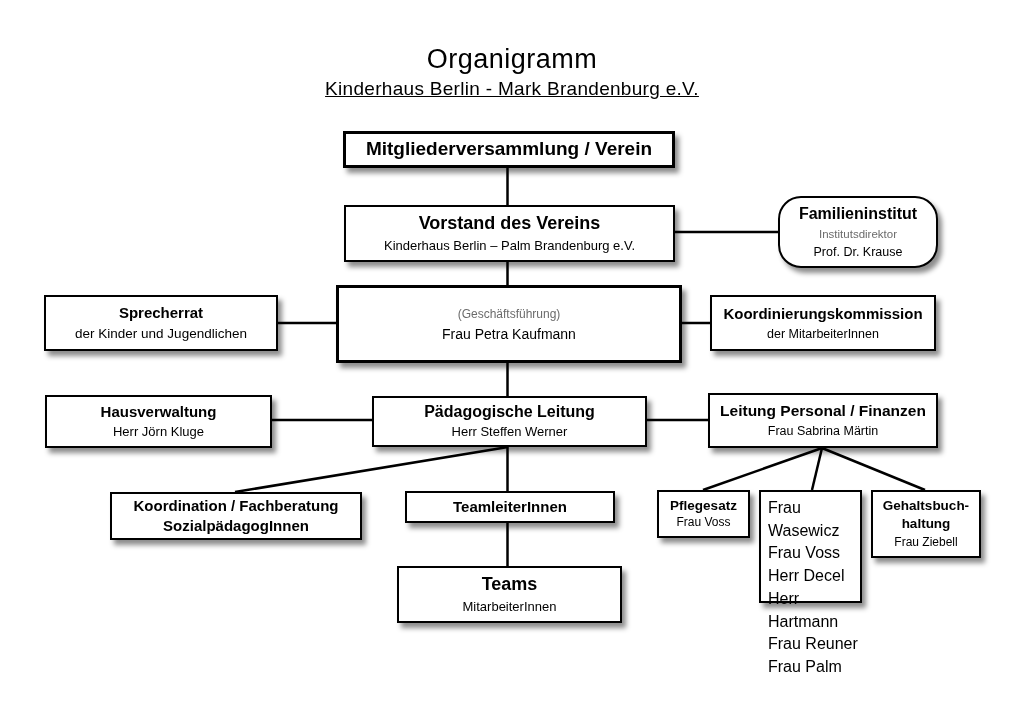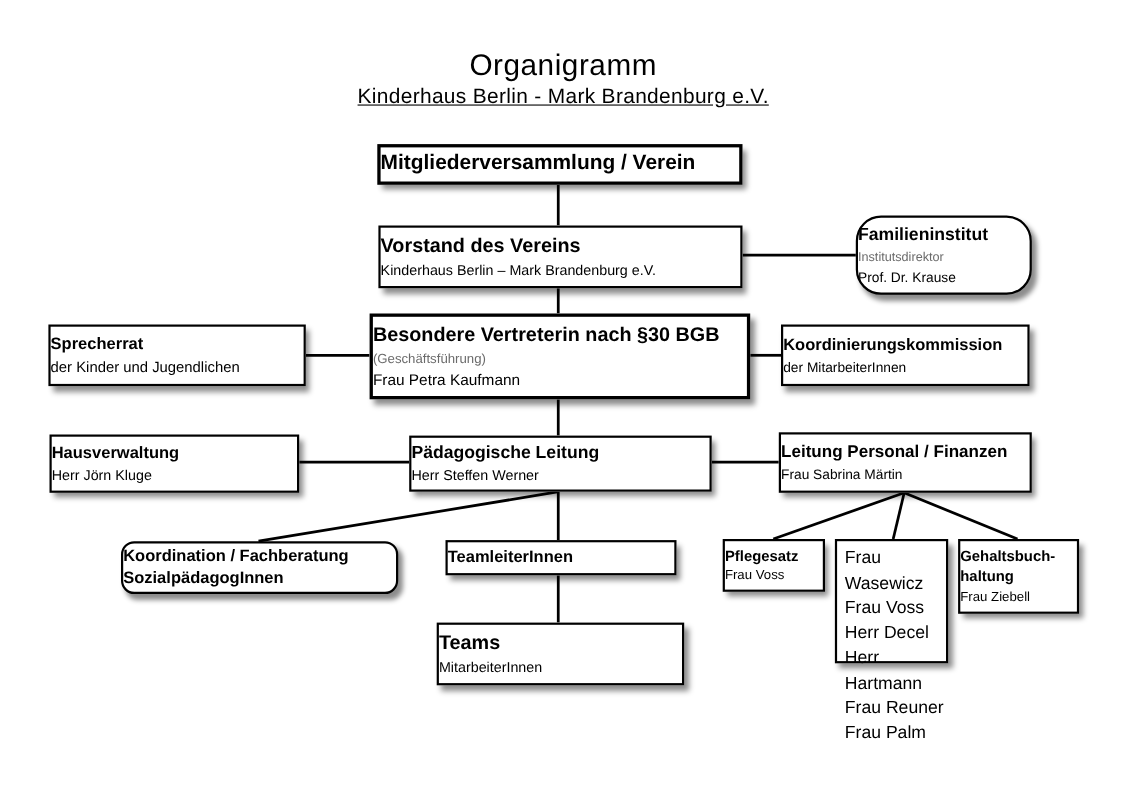--- a/index.html
+++ b/index.html
@@ -12,21 +12,21 @@
     font-size:27px;letter-spacing:.5px;
   }
   .page-subtitle{
     position:absolute;top:78px;left:0;width:100%;text-align:center;
     font-size:19px;text-decoration:underline;letter-spacing:.3px;
   }
   svg.connectors{position:absolute;top:0;left:0;width:1024px;height:724px;}
   .box{
     position:absolute;background:#fff;border:2.5px solid #000;box-sizing:border-box;
     box-shadow:4px 5px 5px rgba(0,0,0,0.45);
-    display:flex;flex-direction:column;align-items:flex-start;justify-content:center;
+    display:flex;flex-direction:column;align-items:center;justify-content:center;
     text-align:center;line-height:1.3;
   }
   .t-bold{font-weight:bold;}
   .t-gray{color:#6b6b6b;}
   
   .b-mitglieder{left:343px;top:131px;width:332px;height:37px;border-width:3px;font-size:19px;}
   .b-vorstand{left:344px;top:205px;width:331px;height:57px;}
   .b-vorstand .ttl{font-size:18px;}
   .b-vorstand .sub{font-size:13px;margin-top:2px;}
   .b-famili{left:778px;top:196px;width:160px;height:72px;border-radius:23px;}
@@ -45,21 +45,21 @@
   .b-koordkomm .sub{font-size:12.5px;margin-top:2px;}
   .b-hausverw{left:45px;top:395px;width:227px;height:53px;}
   .b-hausverw .ttl{font-size:15px;}
   .b-hausverw .per{font-size:13px;margin-top:2px;}
   .b-paedleit{left:372px;top:396px;width:275px;height:51px;}
   .b-paedleit .ttl{font-size:16px;}
   .b-paedleit .per{font-size:13px;margin-top:2px;}
   .b-persfin{left:708px;top:393px;width:230px;height:55px;}
   .b-persfin .ttl{font-size:15.5px;}
   .b-persfin .per{font-size:12.5px;margin-top:2px;}
-  .b-koordfach{left:110px;top:492px;width:252px;height:48px;font-size:15px;line-height:1.35;border-radius:12px;}
+  .b-koordfach{left:110px;top:492px;width:252px;height:48px;font-size:15px;line-height:1.35;}
   .b-teamleiter{left:405px;top:491px;width:210px;height:32px;font-size:15px;}
   .b-pflegesatz{left:657px;top:490px;width:93px;height:48px;}
   .b-pflegesatz .ttl{font-size:13.5px;}
   .b-pflegesatz .per{font-size:12px;margin-top:1px;}
   .b-namen{left:759px;top:490px;width:103px;height:113px;align-items:flex-start;justify-content:flex-start;
     text-align:left;padding:5px 0 0 7px;font-size:16px;line-height:1.42;}
   .b-gehalt{left:871px;top:490px;width:110px;height:68px;}
   .b-gehalt .ttl{font-size:13.5px;line-height:1.35;}
   .b-gehalt .per{font-size:12px;margin-top:2px;}
   .b-teams{left:397px;top:566px;width:225px;height:57px;}
@@ -92,31 +92,30 @@
       <line x1="822" y1="448" x2="925" y2="490"></line>
     </g>
   </svg>
 
   <div class="box b-mitglieder t-bold">
     <div>Mitgliederversammlung / Verein</div>
   </div>
 
   <div class="box b-vorstand">
     <div class="ttl t-bold">Vorstand des Vereins</div>
-    <div class="sub">Kinderhaus Berlin – Mark Brandenburg e.V.</div>
+    <div class="sub">Kinderhaus Berlin – Palm Brandenburg e.V.</div>
   </div>
 
   <div class="box b-famili">
     <div class="ttl t-bold">Familieninstitut</div>
     <div class="role t-gray">Institutsdirektor</div>
     <div class="per">Prof. Dr. Krause</div>
   </div>
 
   <div class="box b-besondere">
-    <div class="ttl t-bold">Besondere Vertreterin nach §30 BGB</div>
     <div class="role t-gray">(Geschäftsführung)</div>
     <div class="per">Frau Petra Kaufmann</div>
   </div>
 
   <div class="box b-sprecher">
     <div class="ttl t-bold">Sprecherrat</div>
     <div class="sub">der Kinder und Jugendlichen</div>
   </div>
 
   <div class="box b-koordkomm">

